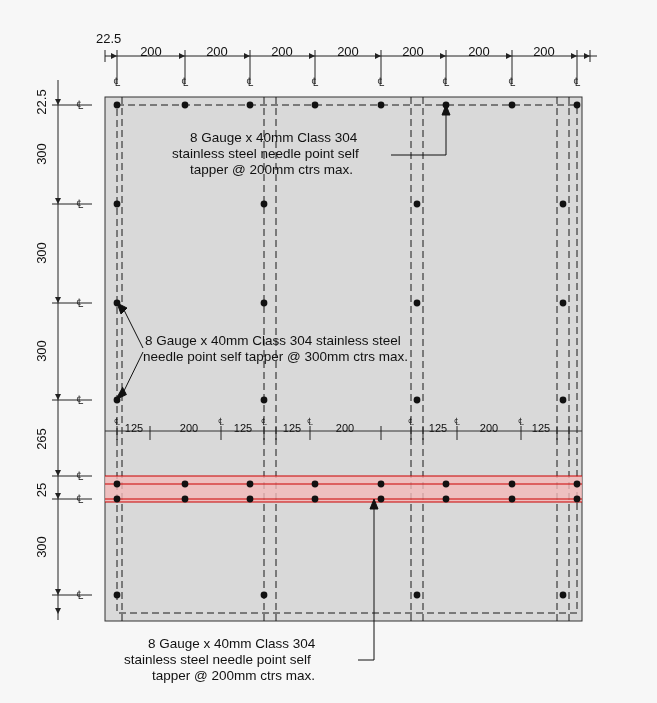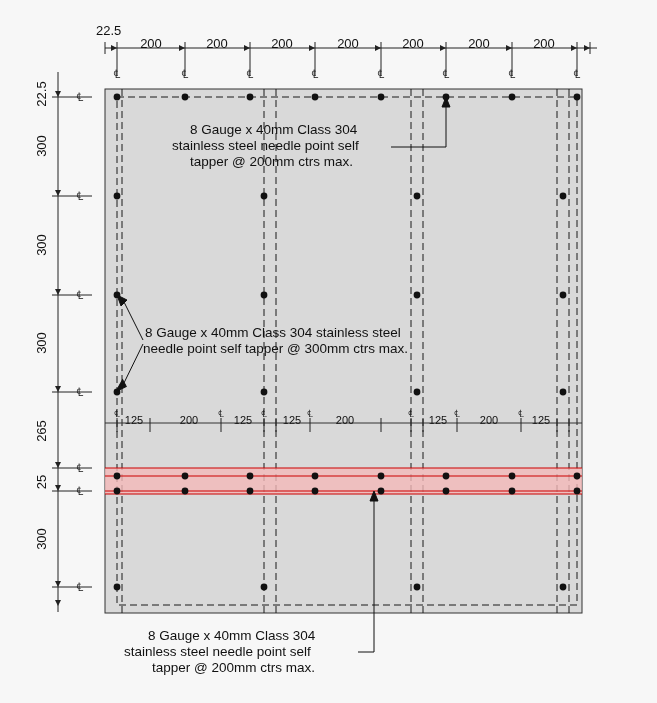--- a/index.html
+++ b/index.html
@@ -3,21 +3,21 @@
 <meta charset="utf-8">
 <style>
   html,body{margin:0;padding:0;}
   body{
     width:657px;height:703px;
     background:#f7f7f7;
     font-family:"Liberation Sans", sans-serif;
     overflow:hidden;
     position:relative;
   }
-  #stage{position:absolute;left:0;top:4px;width:657px;height:505px;}
+  #stage{position:absolute;left:0;top:12px;width:657px;height:505px;}
   svg{position:absolute;left:0;top:0;}
   .lbl{font-family:"Liberation Sans", sans-serif;}
 </style>
 </head>
 <body>
 
 <div id="stage">
   <svg width="657" height="703" viewBox="0 0 657 703">
     <defs></defs>
 

